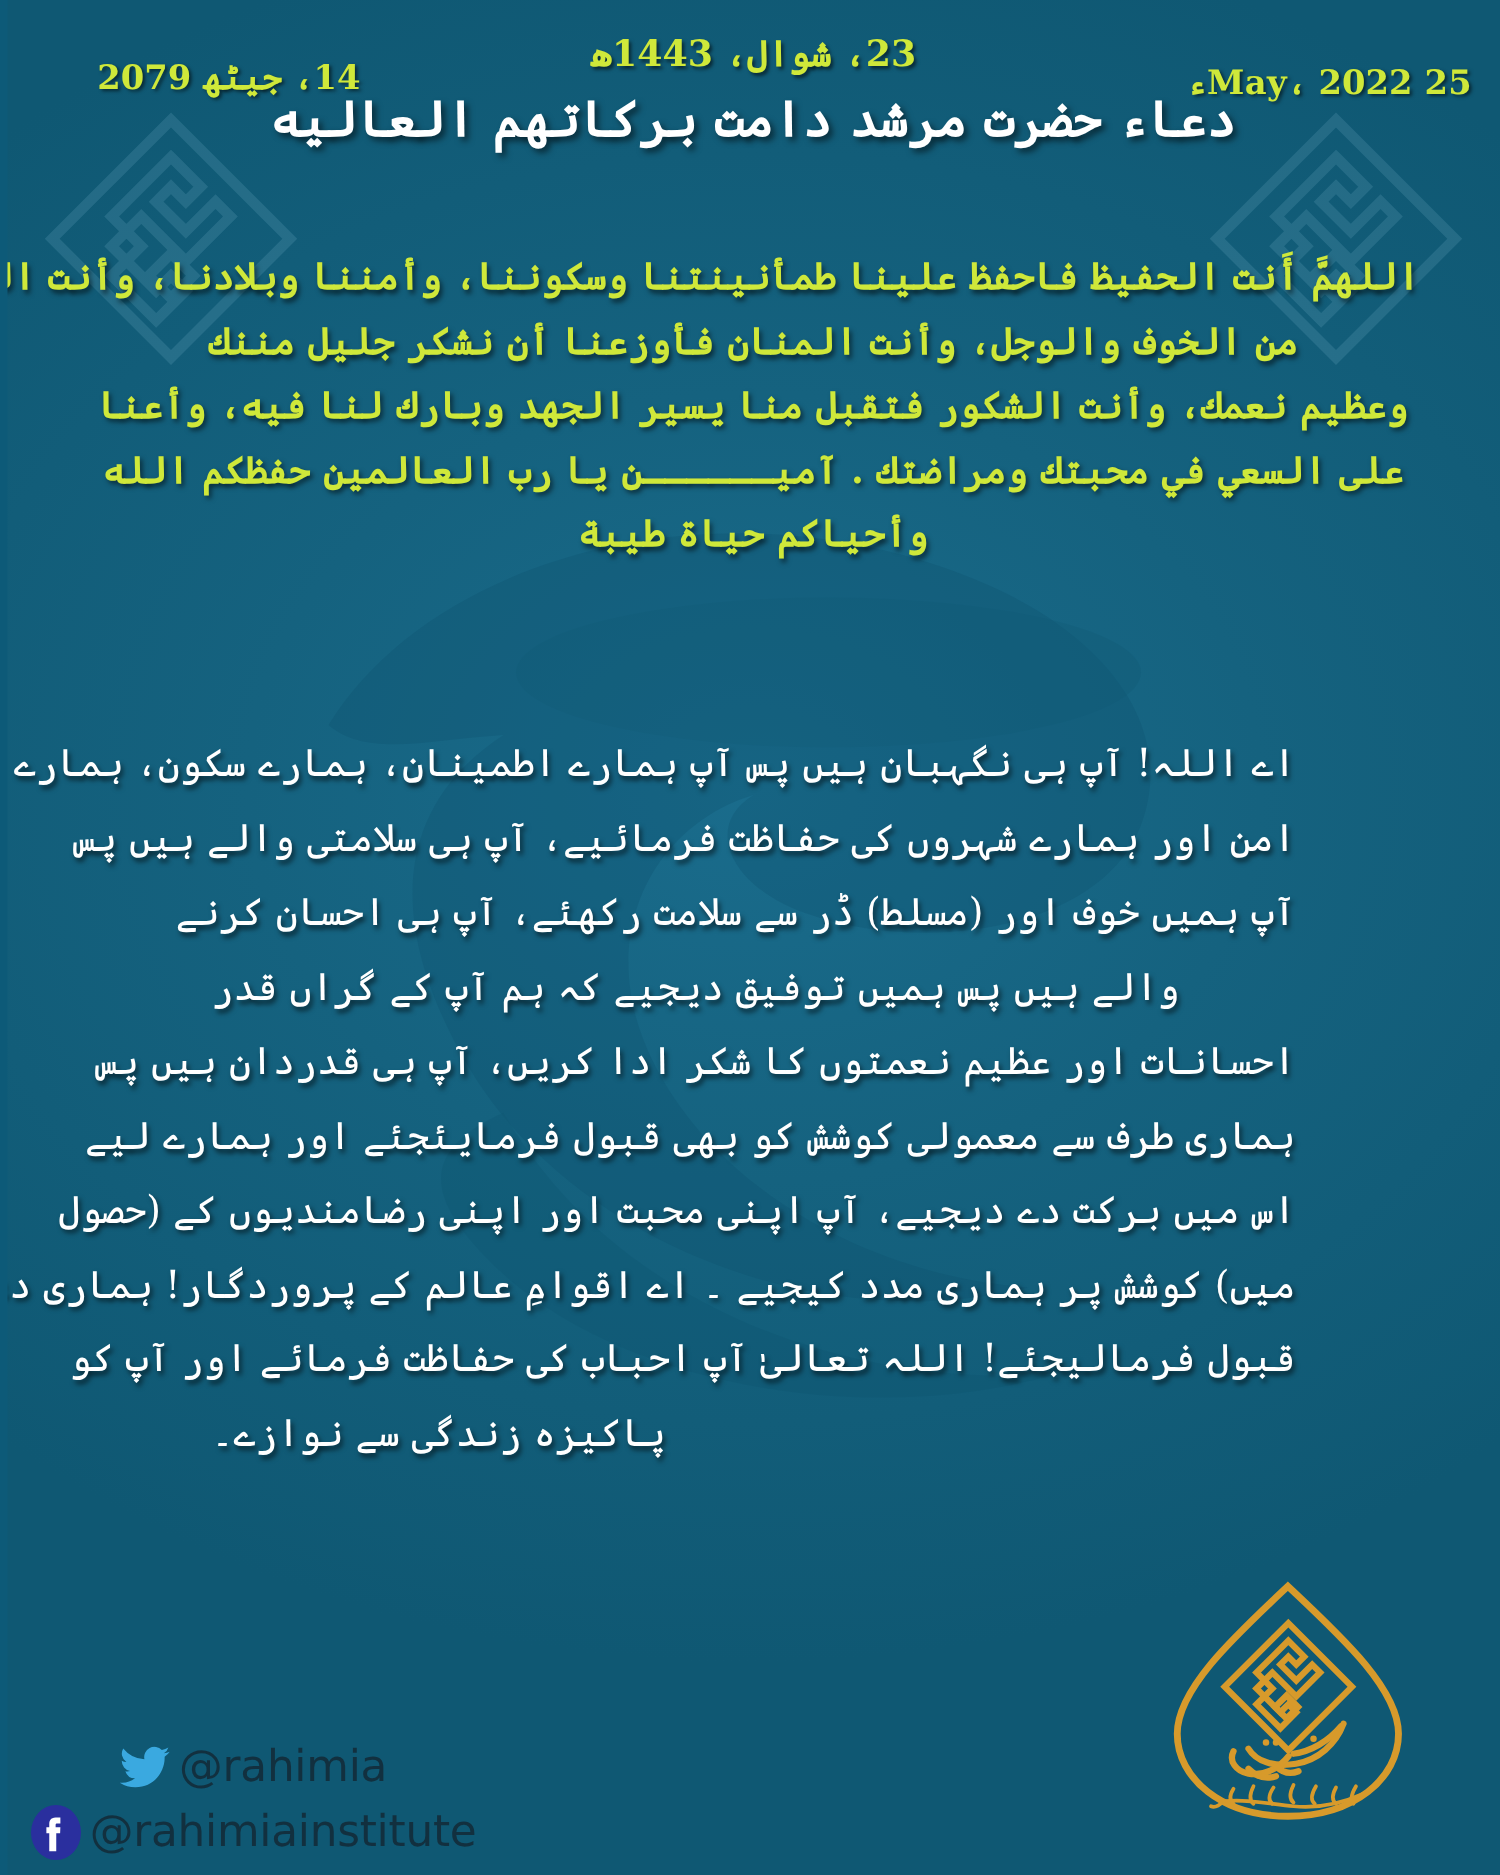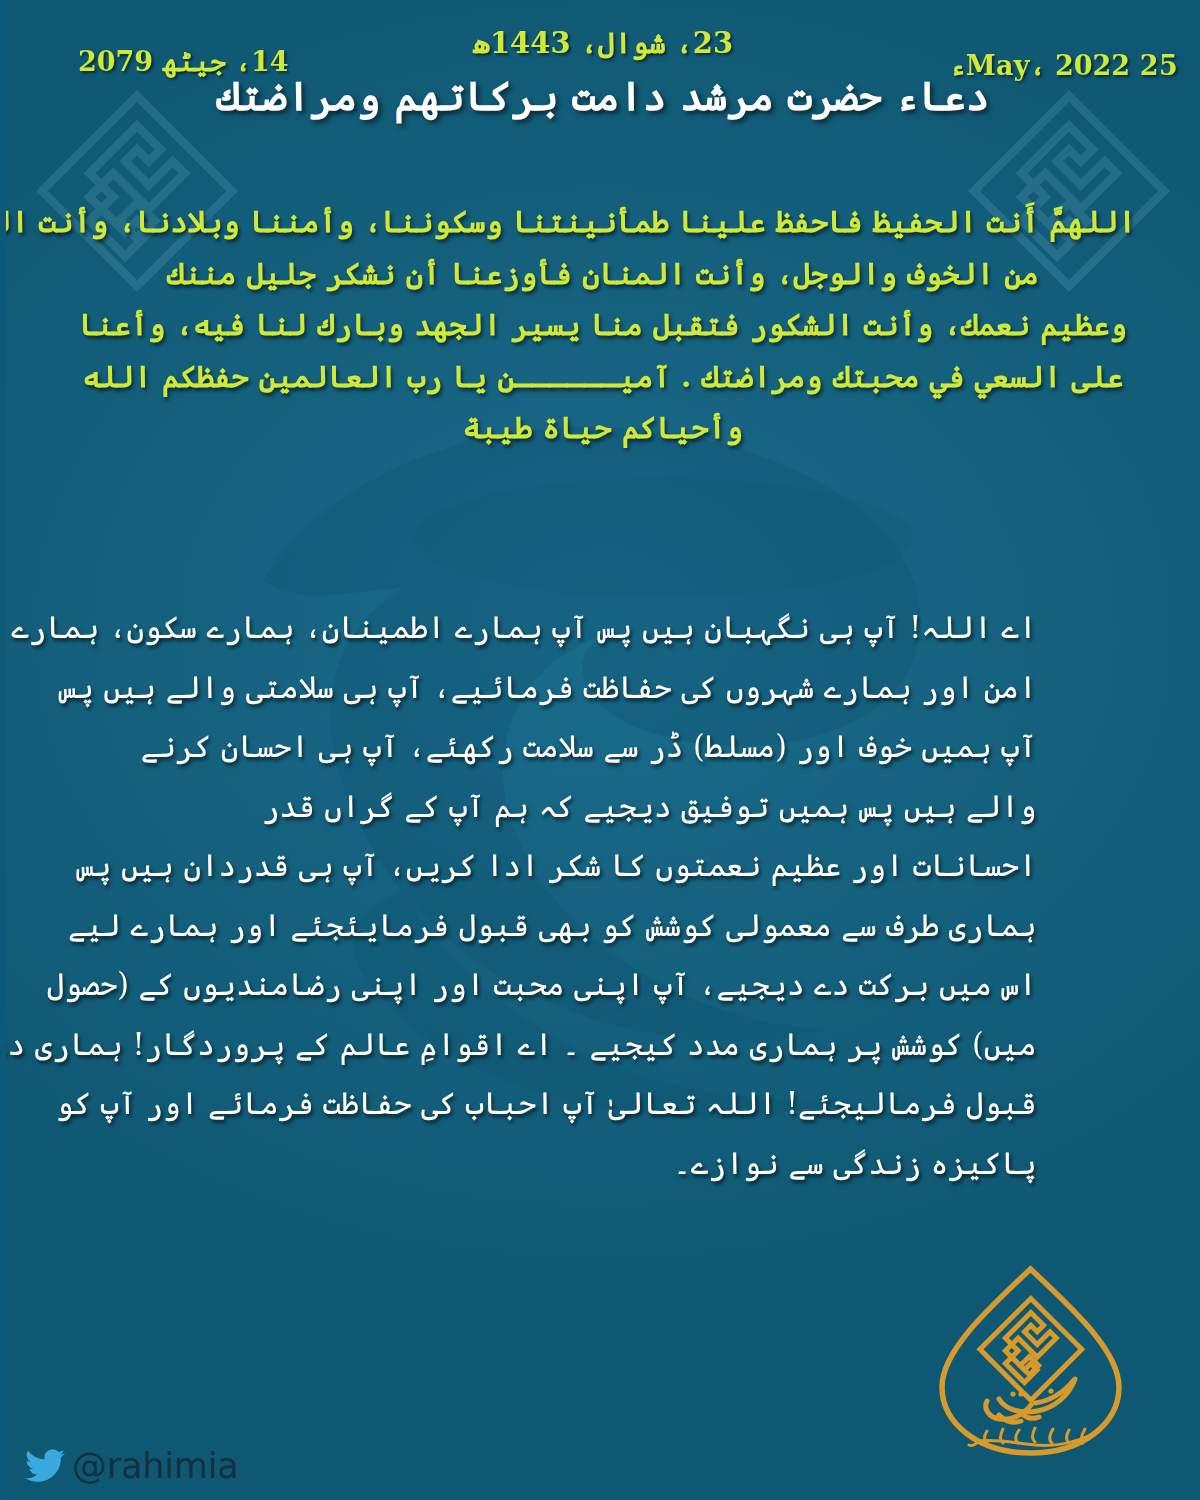--- a/index.html
+++ b/index.html
@@ -91,23 +91,23 @@
     letter-spacing:0;
     text-shadow:2px 3px 4px rgba(0,0,0,.55);
     white-space:nowrap;
     transform:scaleX(.985);
   }
   .arabic-line.short { white-space:normal; }
 
   
   .urdu-block {
     position:absolute;
-    top:598px; left:150px; right:150px;
-    direction:rtl;
-    text-align:right;
+    top:582px; left:150px; right:150px;
+    direction:rtl;
+    text-align:left;
   }
   .urdu-line {
     color:#ffffff;
     font-family:"DejaVu Serif", serif;
     font-weight:400;
     font-size:31px;
     line-height:1.92;
     text-shadow:2px 3px 4px rgba(0,0,0,.6);
     white-space:nowrap;
     transform:scaleX(.97);
@@ -185,21 +185,21 @@
       <ellipse cx="440" cy="208" rx="250" ry="60" fill="#0c4f6b" opacity=".35"></ellipse>
     </svg>
   </div>
 
   <div class="date-row">
     <div class="date date-hijri">23، شوال، 1443ھ</div>
     <div class="date date-bikrami">14، جیٹھ 2079</div>
     <div class="date date-greg">25 May، 2022ء</div>
   </div>
 
-  <div class="title">دعاء حضرت مرشد دامت برکاتهم ومراضتك</div>
+  <div class="title">دعاء حضرت مرشد دامت برکاتهم العالیه</div>
 
   <div class="arabic-block">
     <div class="arabic-line">اللهمَّ أَنت الحفیظ فاحفظ علینا طمأنینتنا وسکوننا، وأمننا وبلادنا، وأنت السلام فسلمنا</div>
     <div class="arabic-line">من الخوف والوجل، وأنت المنان فأوزعنا أن نشکر جلیل مننك</div>
     <div class="arabic-line">وعظیم نعمك، وأنت الشکور فتقبل منا یسیر الجهد وبارك لنا فیه، وأعنا</div>
     <div class="arabic-line">على السعي في محبتك ومراضتك . آمیــــــن یا رب العالمین حفظکم الله</div>
     <div class="arabic-line short">وأحیاکم حیاة طیبة</div>
   </div>
 
   <div class="urdu-block">
@@ -220,20 +220,29 @@
     <div class="social-row">
       <span class="social-icon">
         <svg width="40" height="34" viewBox="0 0 24 20">
           <path fill="#3aa9e0" d="M24 2.4a9.6 9.6 0 0 1-2.83.78A4.94 4.94 0 0 0 23.34.37a9.86 9.86 0 0 1-3.13 1.2A4.92 4.92 0 0 0 11.84 6 13.96 13.96 0 0 1 1.67.82a4.92 4.92 0 0 0 1.52 6.57A4.9 4.9 0 0 1 .96 6.8v.06a4.93 4.93 0 0 0 3.95 4.83 4.94 4.94 0 0 1-2.22.08 4.93 4.93 0 0 0 4.6 3.42A9.88 9.88 0 0 1 0 17.26a13.94 13.94 0 0 0 7.55 2.2c9.05 0 14-7.5 14-14v-.64A9.94 9.94 0 0 0 24 2.4z"></path>
         </svg>
       </span>
       <span class="social-text">@rahimia</span>
     </div>
 
 
+    <div class="social-row">
+      <span class="social-icon">
+        <svg width="42" height="46" viewBox="0 0 42 46">
+          <ellipse cx="21" cy="23" rx="20" ry="22" fill="#2a2f9e"></ellipse>
+          <path fill="#ffffff" d="M24.3 23.6h-3.1V38h-5.6V23.6h-2.3v-4.8h2.3v-2.7c0-2 .9-5.1 5.1-5.1h3.8v4.7h-2.7c-.5 0-1.1.2-1.1 1.2v1.9h3.8l-.2 4.8z"></path>
+        </svg>
+      </span>
+      <span class="social-text">@rahimiainstitute</span>
+    </div>
 
 
   </div>
 
   <div class="logo">
     <svg viewBox="0 0 215 215">
 
       <path d="M107.5 6 C150 46 196 88 196 124 C196 160 160 190 107.5 190
                C55 190 19 160 19 124 C19 88 65 46 107.5 6 Z" fill="none" stroke="#d79a2b" stroke-width="5.5"></path>
 

